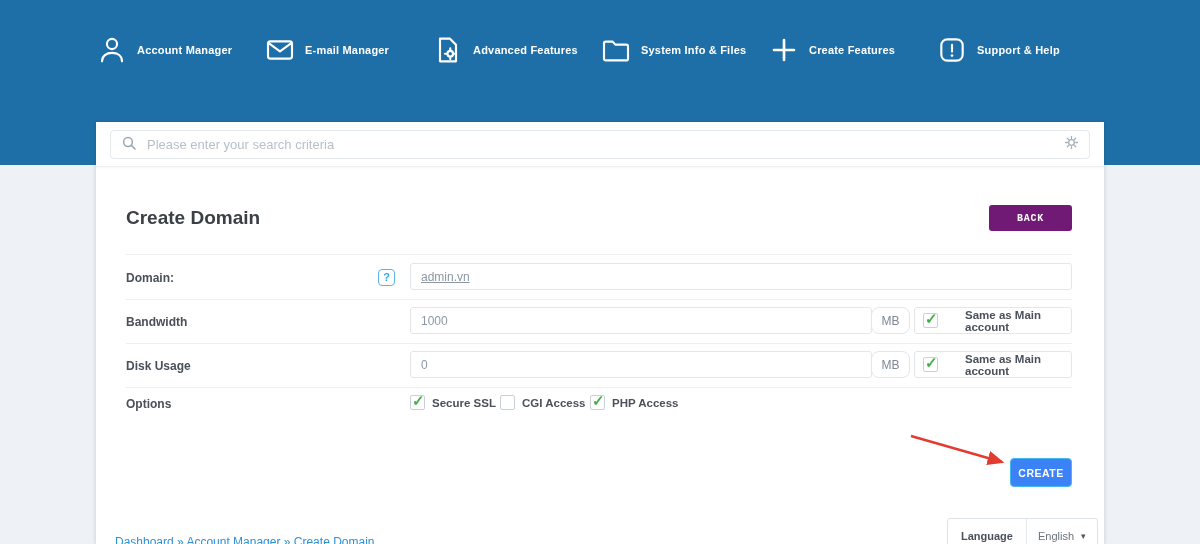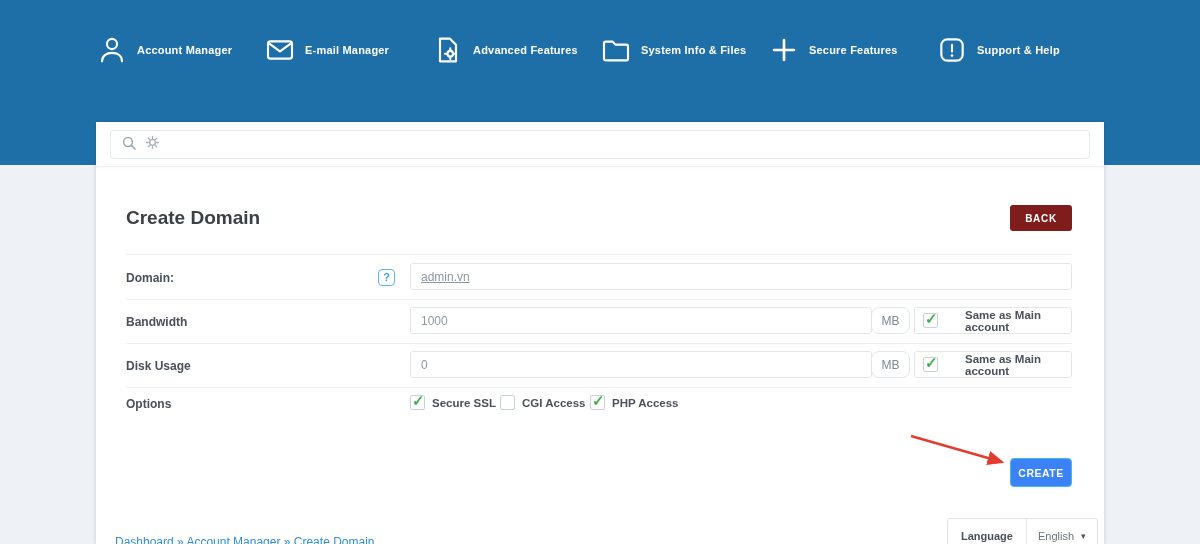--- a/index.html
+++ b/index.html
@@ -21,24 +21,24 @@
   .search-section { position: absolute; left: 0; top: 0; right: 0; height: 45px;
           border-bottom: 1px solid #eceff2; box-shadow: 0 1px 2px rgba(0,0,0,.03); }
   .search-box { position: absolute; left: 14px; right: 14px; top: 8px; height: 29px;
           border: 1px solid #e4e9ee; border-radius: 4px; display: flex; align-items: center;
           padding: 0 10px; gap: 8px; background: #fff; }
   .search-box input { flex: 1; border: none; outline: none; font-size: 13px; color: #6b7682;
           font-family: "Liberation Sans", sans-serif; background: transparent; }
   .search-box input::placeholder { color: #b6c0ca; }
   .page-title { position: absolute; left: 30px; top: 85px; margin: 0;
           font-size: 19px; font-weight: 700; color: #3b4046; }
-  .back-btn { position: absolute; right: 32px; top: 83px; width: 62px; height: 26px;
-          background: #7f1d1d; color: #fff; border: none; border-radius: 3px;
+  .back-btn { position: absolute; right: 32px; top: 83px; width: 83px; height: 26px;
+          background: #701a75; color: #fff; border: none; border-radius: 3px;
           font-size: 10px; font-weight: 700; letter-spacing: .7px; cursor: pointer;
-          font-family: Liberation Sans, sans-serif; }
+          font-family: Liberation Mono, monospace; }
   .sep { position: absolute; left: 30px; right: 32px; height: 1px; background: #edf0f3; }
   .row-label { position: absolute; left: 30px; font-size: 12px; font-weight: 700; color: #49505a; }
   .help-badge { position: absolute; left: 282px; top: 147px; width: 17px; height: 17px;
           border: 1px solid #5ab3e6; border-radius: 4px; color: #3fa4dd;
           font-size: 11px; font-weight: 700; text-align: center; line-height: 15px;
           background: #fff; cursor: pointer; }
   .txt { position: absolute; height: 27px; border: 1px solid #e2e7ec; border-radius: 3px;
           font-size: 12px; color: #8d98a4; padding: 0 10px; background: #fff; outline: none;
           font-family: "Liberation Sans", sans-serif; }
   .unit { position: absolute; left: 775px; width: 39px; height: 27px; border: 1px solid #e2e7ec;
@@ -114,21 +114,21 @@
         </span>
         <span class="nav-label">System Info &amp; Files</span>
       </div>
 
       <div class="nav-item">
         <span>
           <svg width="32" height="32" viewBox="0 0 24 24" fill="none" stroke="#ffffff" stroke-width="2" stroke-linecap="round">
             <path d="M12 4.5v15M4.5 12h15"></path>
           </svg>
         </span>
-        <span class="nav-label">Secure Features</span>
+        <span class="nav-label">Create Features</span>
       </div>
 
       <div class="nav-item">
         <span>
           <svg width="32" height="32" viewBox="0 0 24 24" fill="none" stroke="#ffffff" stroke-width="1.6" stroke-linecap="round" stroke-linejoin="round">
             <rect x="4" y="4" width="16" height="16" rx="4.5"></rect>
             <path d="M12 8.2v5"></path>
             <circle cx="12" cy="16.2" r="1" fill="#ffffff" stroke="none"></circle>
           </svg>
         </span>
@@ -141,20 +141,21 @@
   <div class="card">
 
     <div class="search-section">
       <div class="search-box">
         <span>
           <svg width="16" height="16" viewBox="0 0 16 16" fill="none" stroke="#9aa6b2" stroke-width="1.5" stroke-linecap="round">
             <circle cx="7" cy="7" r="4.4"></circle>
               <path d="M10.4 10.4L14 14"></path>
           </svg>
         </span>
+        <input type="text" placeholder="Please enter your search criteria" style="">
         <span>
           <svg width="15" height="15" viewBox="0 0 16 16" fill="none" stroke="#a6b0ba" stroke-width="1.4" stroke-linecap="round">
             <circle cx="8" cy="8" r="3"></circle>
             <path d="M8 1.6v2M8 12.4v2M1.6 8h2M12.4 8h2M3.5 3.5l1.4 1.4M11.1 11.1l1.4 1.4M12.5 3.5l-1.4 1.4M4.9 11.1l-1.4 1.4"></path>
           </svg>
         </span>
       </div>
     </div>
 
     <h1 class="page-title">Create Domain</h1>

